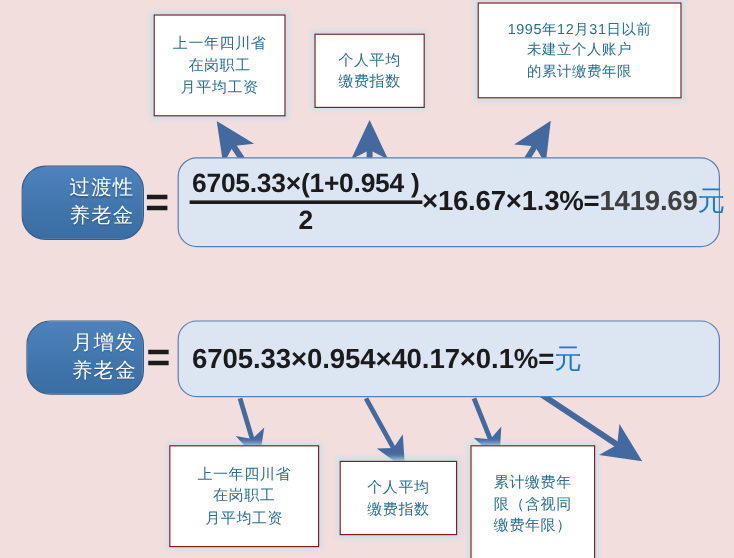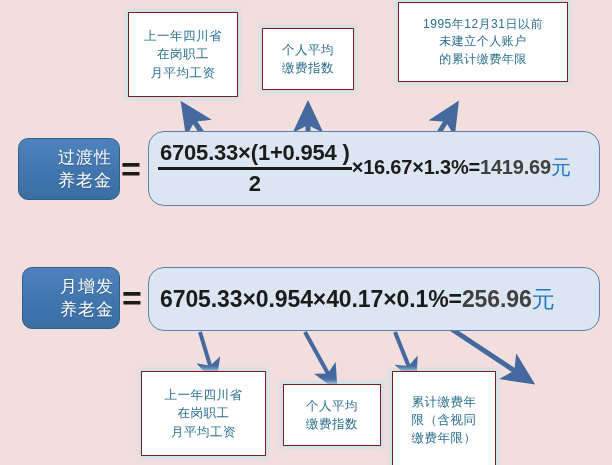--- a/index.html
+++ b/index.html
@@ -46,21 +46,21 @@
     letter-spacing: 0.5px;
     white-space: pre;
   }
   .callout.small { font-size: 12px; }
 
   
   .chip {
     position: absolute;
     background: linear-gradient(180deg, #4f82bd 0%, #4076ad 55%, #3a6ea3 100%);
     border: 1px solid #335d8a;
-    border-radius: 10px;
+    border-radius: 20px;
     color: #ffffff;
     display: flex;
     flex-direction: column;
     align-items: center;
     justify-content: center;
     font-family: "DejaVu Serif", "Liberation Serif", serif;
     font-size: 17px;
     line-height: 1.35;
     letter-spacing: 1px;
     box-sizing: border-box;
@@ -120,21 +120,21 @@
   .frac .bar {
     width: 100%;
     height: 3px;
     background: #1b1b1b;
   }
   .frac .bot {
     padding-top: 1px;
     font-size: 22px;
   }
   .tail {
-    font-size: 20px;
+    font-size: 23px;
     letter-spacing: -0.2px;
     padding-bottom: 2px;
   }
   .flat {
     font-size: 23px;
     letter-spacing: -0.1px;
   }
 </style>
 </head>
 <body>
@@ -217,21 +217,20 @@
   </div>
 
   <div class="eq" style="left:122px; top:281px;">
     <span>=</span>
   </div>
 
   <div class="panel" style="left:148px; top:267px; width:452px; height:64px;"></div>
 
   <div class="expr" style="left:160px; top:267px; height:64px;">
     <span class="flat">6705.33×0.954×40.17×0.1%=</span>
-    <span class="flat num-blue">256.96</span>
     <span class="flat cn">元</span>
   </div>
 
   <div class="callout" style="left:141px; top:371px; width:125px; height:85px;">
     <span>上一年四川省
 在岗职工
 月平均工资</span>
   </div>
 
   <div class="callout" style="left:283px; top:384px; width:98px; height:62px;">

